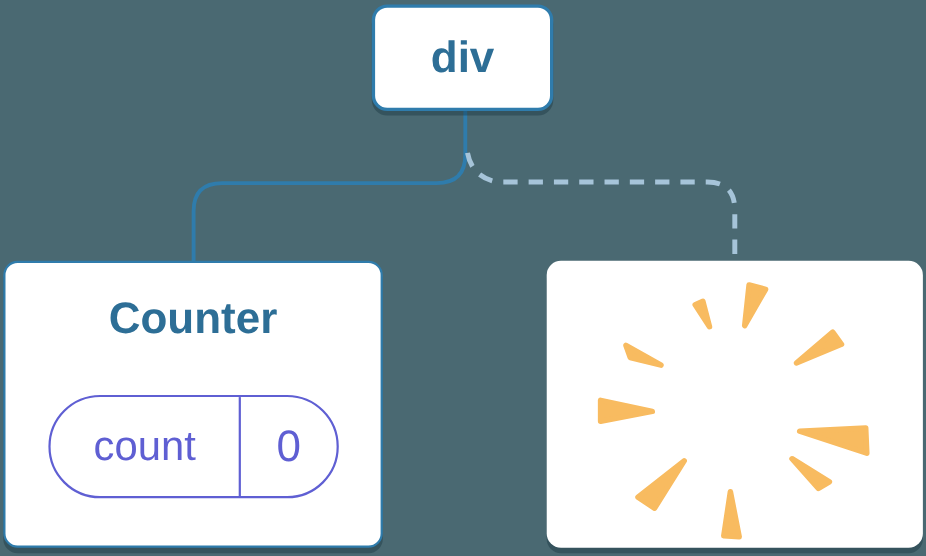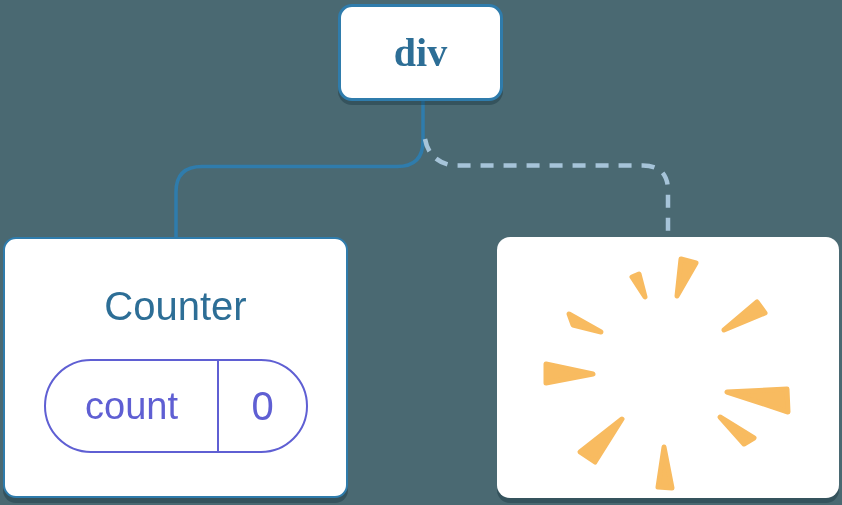--- a/index.html
+++ b/index.html
@@ -31,38 +31,38 @@
   }
   .root-node{
     position:absolute;left:338px;top:4px;width:165px;height:97px;
     background:var(--card-bg);
     border:3px solid var(--accent-blue);
     border-radius:14px;
     display:flex;align-items:center;justify-content:center;
     box-shadow:0 4px 0 rgba(13,42,55,0.35);
   }
   .root-node .node-label{
-    font-size:40px;font-weight:700;color:var(--text-blue);font-family:Liberation Serif, serif;
+    font-size:40px;font-weight:700;color:var(--text-blue);
   }
   .card{
     position:absolute;top:237px;height:261px;
     background:var(--card-bg);
     border-radius:13px;
     box-shadow:0 5px 0 rgba(13,42,55,0.35);
   }
   .card.left{
     left:3px;width:345px;
     border:2.5px solid var(--accent-blue);
   }
   .card.right{
     left:497px;width:342px;
   }
   .card-title{
-    margin-top:46px;text-align:center;
-    font-size:40px;font-weight:400;line-height:42px;
+    margin-top:30px;text-align:center;
+    font-size:40px;font-weight:700;line-height:42px;
     color:var(--text-blue);
   }
   .state-pill{
     position:absolute;left:39px;top:120px;width:264px;height:94px;
     border:2px solid var(--accent-purple);
     border-radius:53px;
     display:flex;align-items:stretch;
     color:var(--accent-purple);
     background:var(--card-bg);
   }

